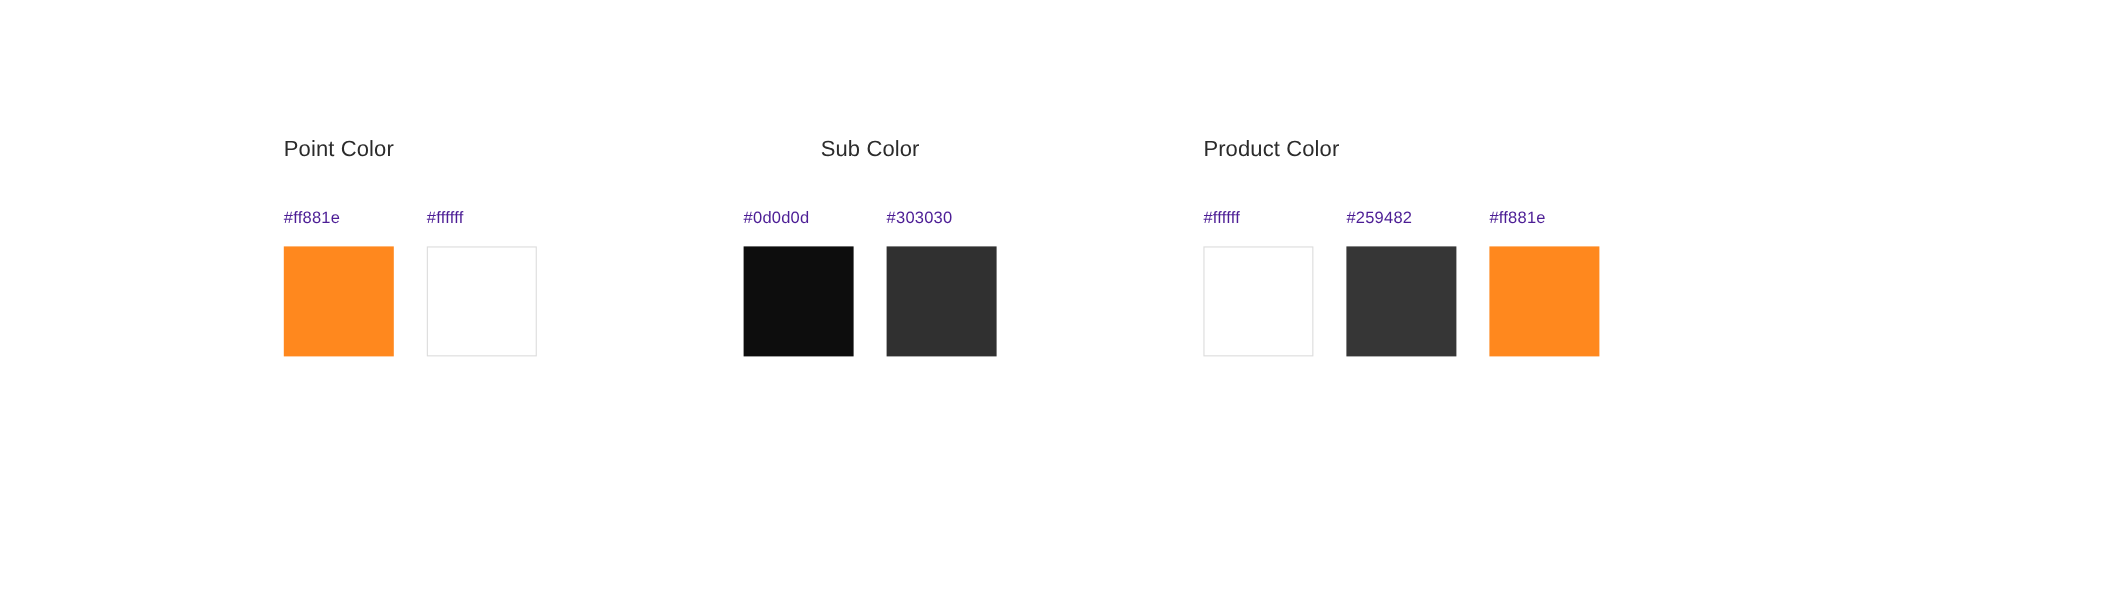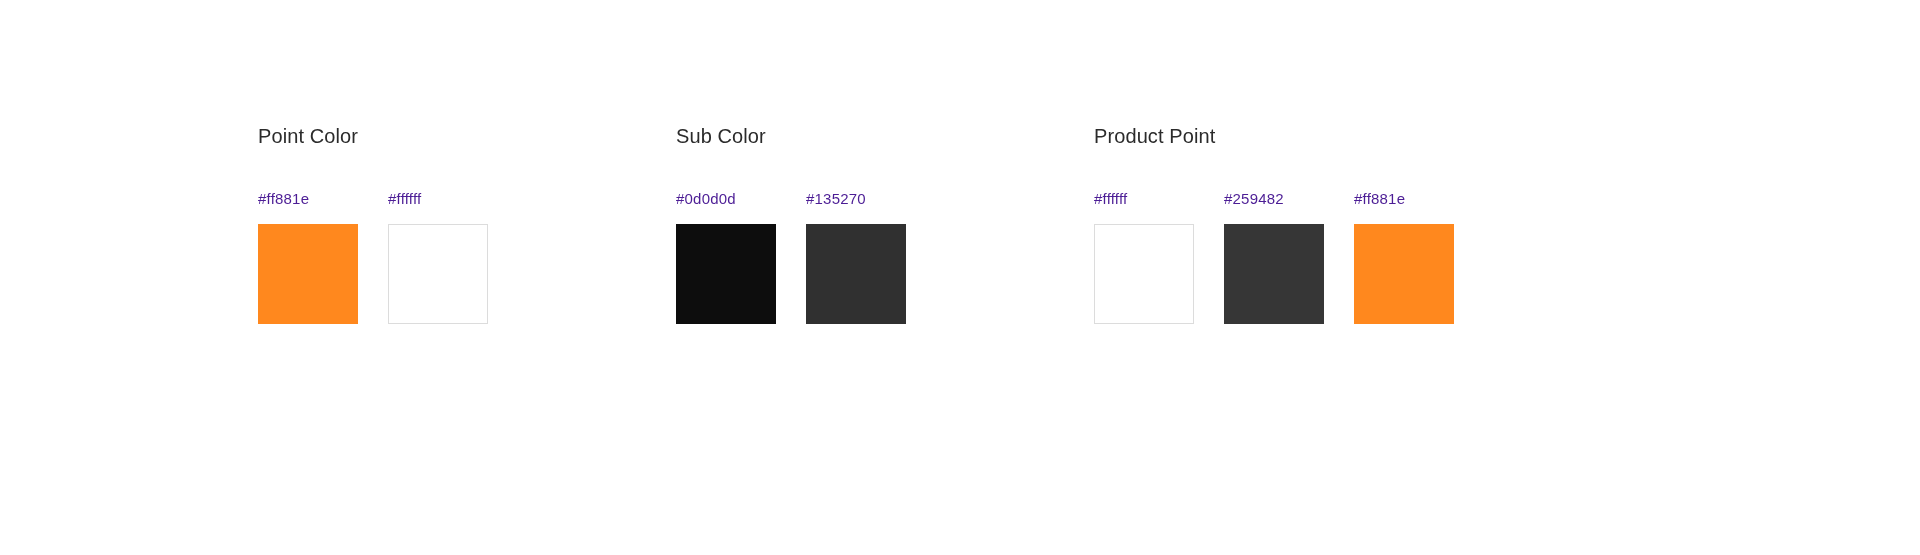--- a/index.html
+++ b/index.html
@@ -99,35 +99,35 @@
           <div class="swatch-item">
             <div class="swatch-label">#ff881e</div>
             <div class="swatch-chip" style="background: rgb(255, 136, 30);"></div>
           </div>
           <div class="swatch-item">
             <div class="swatch-label">#ffffff</div>
             <div class="swatch-chip bordered" style="background: rgb(255, 255, 255);"></div>
           </div>
         </div>
       </div>
-      <div class="section" style="margin-right: 188px;">
+      <div class="section" style="margin-right: 188px; align-items: center;">
         <div class="section-title">Sub Color</div>
         <div class="swatch-row">
           <div class="swatch-item">
             <div class="swatch-label">#0d0d0d</div>
             <div class="swatch-chip" style="background: rgb(13, 13, 13);"></div>
           </div>
           <div class="swatch-item">
-            <div class="swatch-label">#135270</div>
+            <div class="swatch-label">#303030</div>
             <div class="swatch-chip" style="background: rgb(48, 48, 48);"></div>
           </div>
         </div>
       </div>
       <div class="section">
-        <div class="section-title">Product Point</div>
+        <div class="section-title">Product Color</div>
         <div class="swatch-row">
           <div class="swatch-item">
             <div class="swatch-label">#ffffff</div>
             <div class="swatch-chip bordered" style="background: rgb(255, 255, 255);"></div>
           </div>
           <div class="swatch-item">
             <div class="swatch-label">#259482</div>
             <div class="swatch-chip" style="background: rgb(54, 54, 54);"></div>
           </div>
           <div class="swatch-item">

